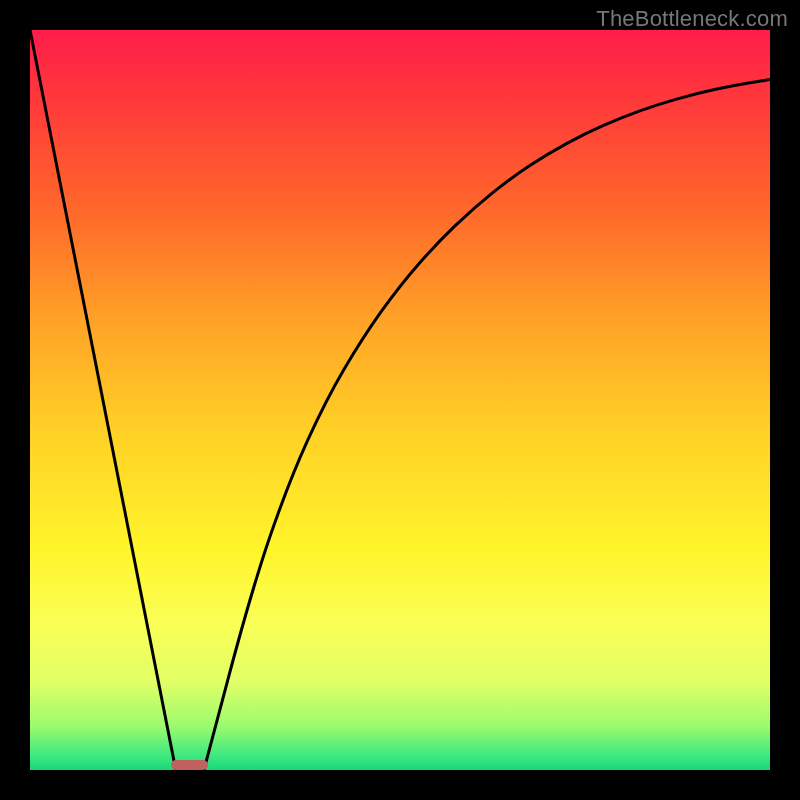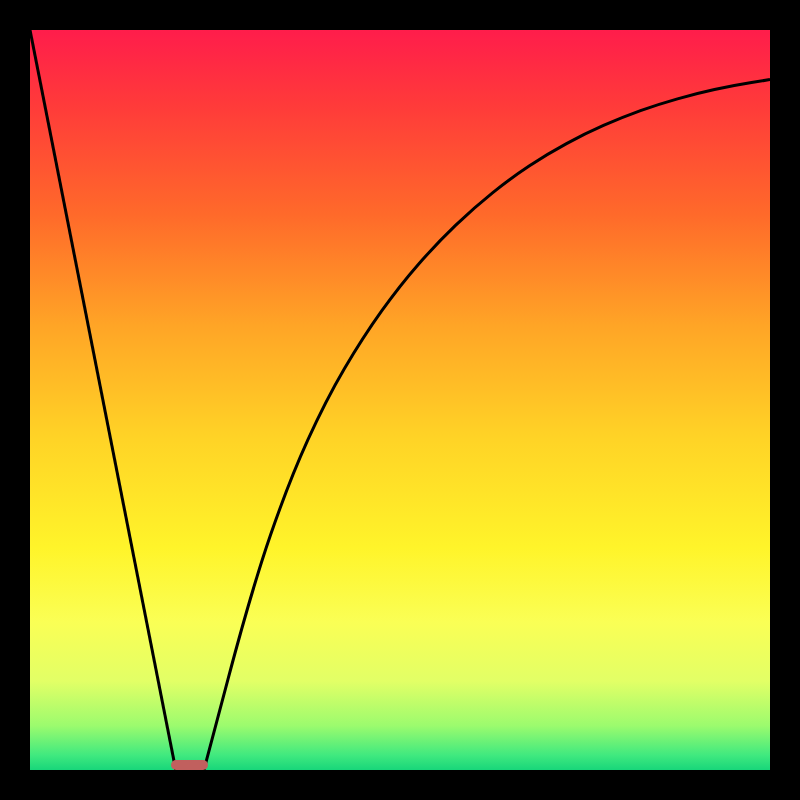--- a/index.html
+++ b/index.html
@@ -62,13 +62,14 @@
 <body>
 
 <div class="chart-container">
   <div class="plot-area">
     <svg class="curve" viewBox="0 0 740 740" preserveAspectRatio="none">
       <path d="M 0 0 L 145.78 740" fill="none" stroke="#000" stroke-width="3" id="path-left"></path>
       <path d="M 173.89999999999998 740 Q 173.89999999999998 740 197.95 649.35 Q 222 558.7 240.5 505.05 Q 259 451.4 277.5 410.7 Q 296 370 314.5 338.55 Q 333 307.1 351.5 281.2 Q 370 255.29999999999995 388.5 234.20999999999998 Q 407.00000000000006 213.12 425.5 195.36 Q 444 177.60000000000002 462.5 162.8 Q 481 148 499.5 135.79000000000002 Q 518 123.58000000000004 536.5 113.59000000000003 Q 555 103.60000000000002 573.5 95.46000000000004 Q 592 87.32000000000005 610.5 80.66000000000003 Q 629 74 647.5 68.82 Q 666 63.639999999999986 684.5 59.56999999999999 Q 703 55.5 721.5 52.539999999999964 T 740 49.57999999999993" fill="none" stroke="#000" stroke-width="3" id="path-right"></path>
     </svg>
     <div class="marker" id="marker" style="left: 141.34px; top: 729.64px; width: 37px; height: 10.36px; background: rgb(193, 96, 94);"></div>
   </div>
+  <div class="watermark">TheBottleneck.com</div>
 </div>
 
 </body></html>

